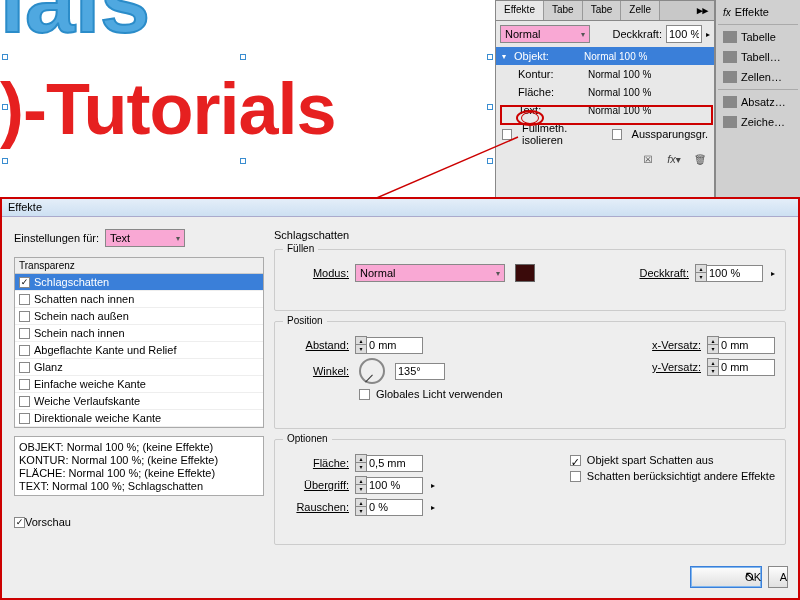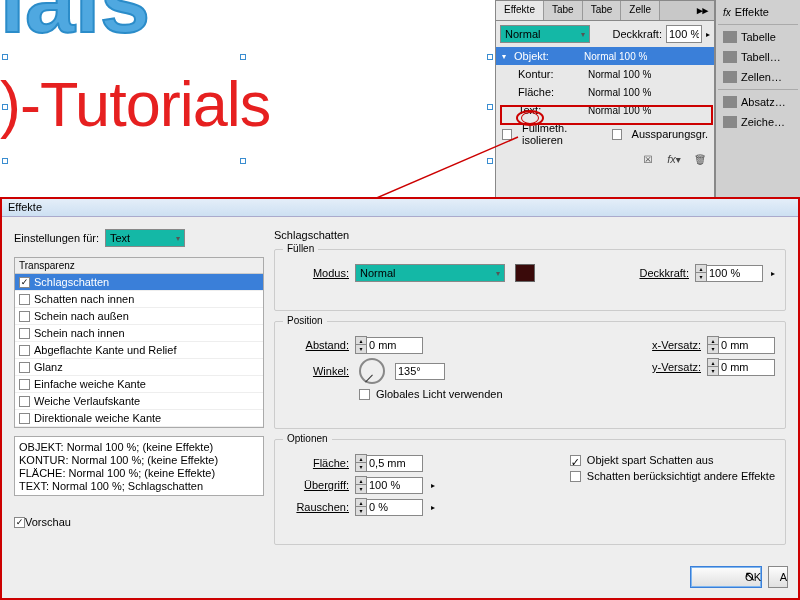--- a/index.html
+++ b/index.html
@@ -1,29 +1,29 @@
 <!DOCTYPE html>
 <html><head>
 <meta charset="utf-8">
 <style>
 *{box-sizing:border-box;margin:0;padding:0;font-family:Tahoma,Arial,sans-serif;font-size:11px}
 body{background:#fff;width:800px;height:600px;overflow:hidden;position:relative}
 .canvas{position:absolute;left:0;top:0;width:495px;height:198px;background:#fff;overflow:hidden}
 .blue-txt{position:absolute;left:-90px;top:-50px;font-size:90px;font-weight:bold;color:#4fa8e0;-webkit-text-stroke:2px #2b8cc9}
-.red-txt{position:absolute;left:0;top:68px;font-size:63px;font-weight:normal;color:#e62020;letter-spacing:-1px}
+.red-txt{position:absolute;left:0;top:68px;font-size:72px;font-weight:bold;color:#e62020;letter-spacing:-1px}
 .sel-handles{position:absolute;left:0;top:54px;width:495px;height:110px}
 .sh{position:absolute;width:6px;height:6px;background:#fff;border:1px solid #3a8dd0}
 .panels{position:absolute;right:0;top:0;width:305px;height:198px;background:#dcdcdc;display:flex}
 .eff-panel{width:220px;border:1px solid #888;background:#e8e8e8}
 .tabs{height:20px;display:flex;background:#c8c8c8;border-bottom:1px solid #888}
 .tab{padding:3px 8px;font-size:10px;border-right:1px solid #999;background:#d0d0d0}
 .tab.active{background:#e8e8e8}
 .tab-more{margin-left:auto;padding:3px 6px;font-weight:bold}
 .blend-row{display:flex;align-items:center;padding:4px;gap:4px}
-.sel{border:1px solid #888;background:#14b8a6;padding:2px 4px;height:18px;display:flex;align-items:center;justify-content:space-between;gap:6px}
+.sel{border:1px solid #888;background:#f9a8d4;padding:2px 4px;height:18px;display:flex;align-items:center;justify-content:space-between;gap:6px}
 .sel::after{content:"▾";font-size:8px;color:#555}
 .opac-in{width:36px;border:1px solid #888;background:#fff;padding:2px;text-align:right}
 .row{display:flex;align-items:center;height:18px;padding:2px 6px;gap:8px}
 .row.obj{background:#3a7fd9;color:#fff}
 .row .lbl{width:62px}
 .row .val{font-size:10px}
 .chk-row{display:flex;gap:10px;padding:3px 6px;font-size:10px;align-items:center}
 .cb{width:11px;height:11px;border:1px solid #888;background:#fff;display:inline-block}
 .icon-row{display:flex;justify-content:flex-end;gap:10px;padding:3px 6px}
 .ic{width:16px;height:14px;display:flex;align-items:center;justify-content:center;font-size:10px;color:#444}

